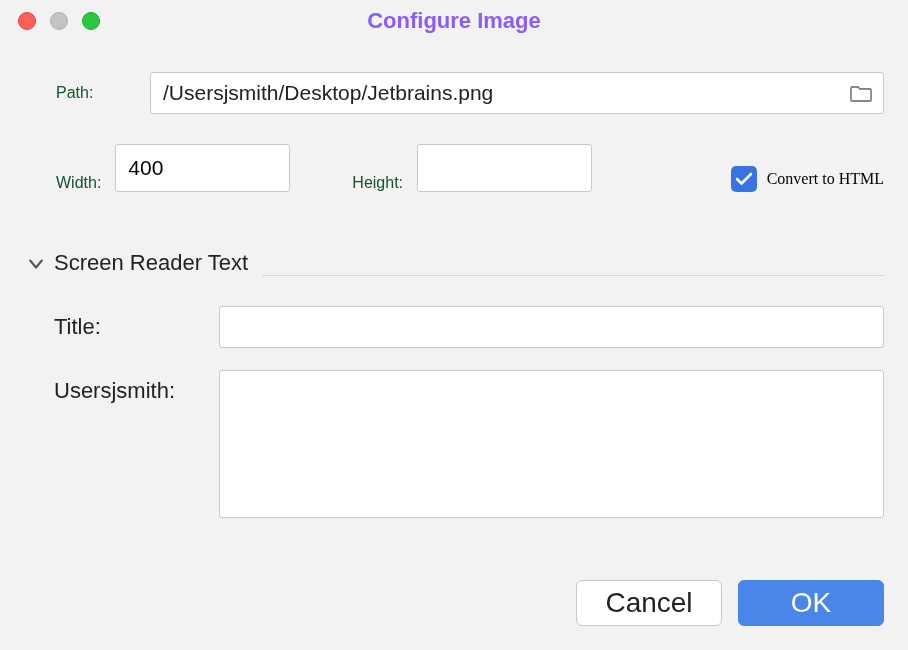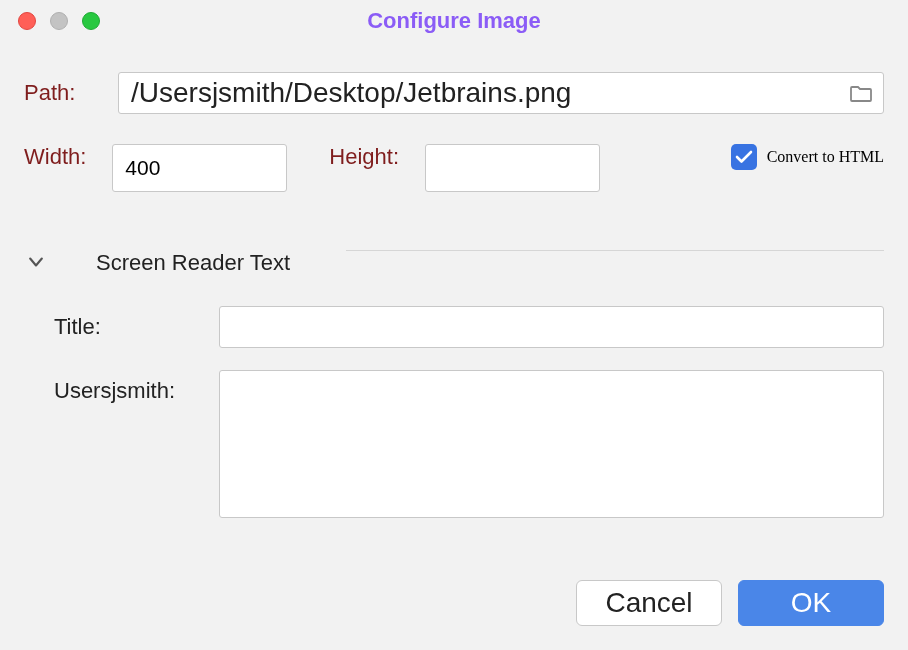--- a/index.html
+++ b/index.html
@@ -54,32 +54,33 @@
       flex: 1;
       display: flex;
       flex-direction: column;
     }
     .row {
       display: flex;
       align-items: center;
       margin-bottom: 30px;
     }
     .label {
-      font-size: 22px;
-      color: #7f1d1d;
+      font-size: 16px;
+      color: #14532d;
       margin-right: 14px;
+      margin-left: 32px;
     }
     .path-label { width: 80px; }
     .text-input {
       flex: 1;
       height: 42px;
       border: 1px solid #c8c8c8;
       background: #fff;
       border-radius: 3px;
-      font-size: 28px;
+      font-size: 21px;
       padding: 0 12px;
       color: #222;
     }
     .path-input-wrap {
       flex: 1;
       position: relative;
       display: flex;
       align-items: center;
     }
     .path-input-wrap input {
@@ -89,23 +90,22 @@
       position: absolute;
       right: 12px;
       top: 50%;
       transform: translateY(-50%);
       width: 22px;
       height: 18px;
       cursor: pointer;
     }
     .dim-row {
       display: flex;
-      align-items: flex-start;
+      align-items: flex-end;
       margin-bottom: 30px;
-      gap: 12px;
     }
     .dim-input {
       width: 175px;
       height: 48px;
       border: 1px solid #c8c8c8;
       background: #fff;
       border-radius: 3px;
       font-size: 21px;
       padding: 8px 12px;
       color: #000000;
@@ -128,25 +128,24 @@
       margin-right: 10px;
     }
     .checkbox svg { width: 18px; height: 14px; }
     .checkbox-label {
       font-size: 16px;
       color: #000000;
       font-family: Liberation Serif, serif;
     }
     .section-header {
       display: flex;
-      align-items: flex-start;
+      align-items: flex-end;
       margin-top: 28px;
       margin-bottom: 30px;
       cursor: pointer;
-      gap: 42px;
     }
     .chevron {
       width: 24px;
       height: 24px;
       display: flex;
       align-items: center;
       justify-content: center;
       margin-right: 6px;
     }
     .section-title {

